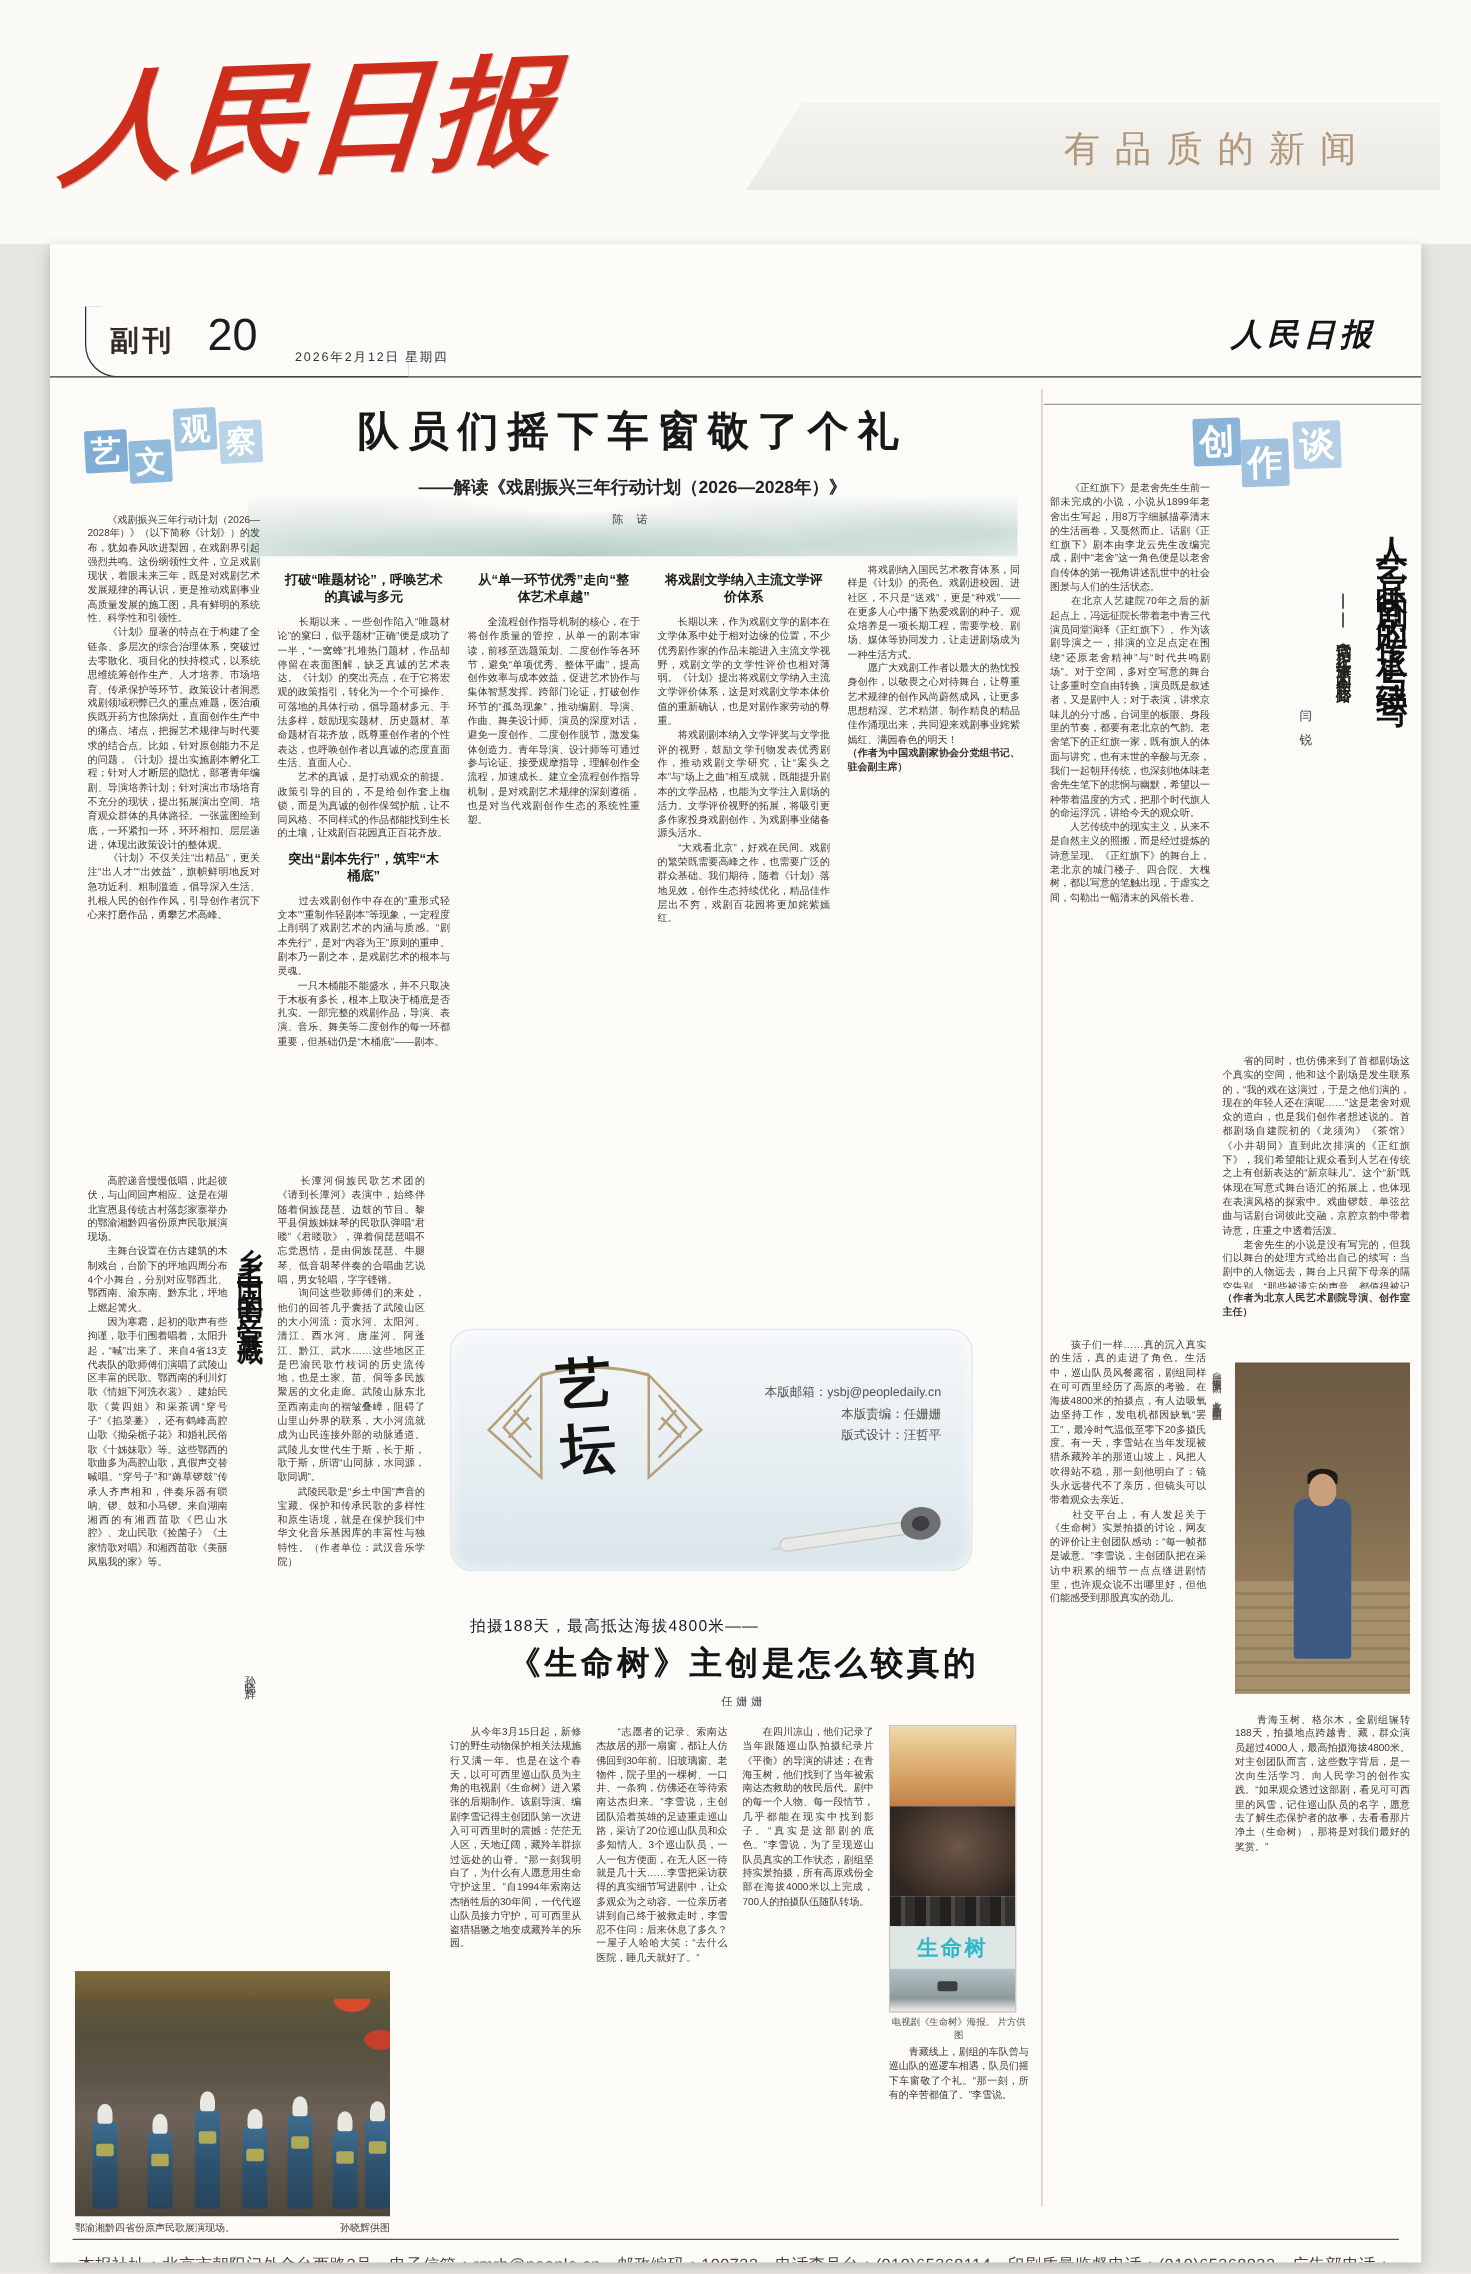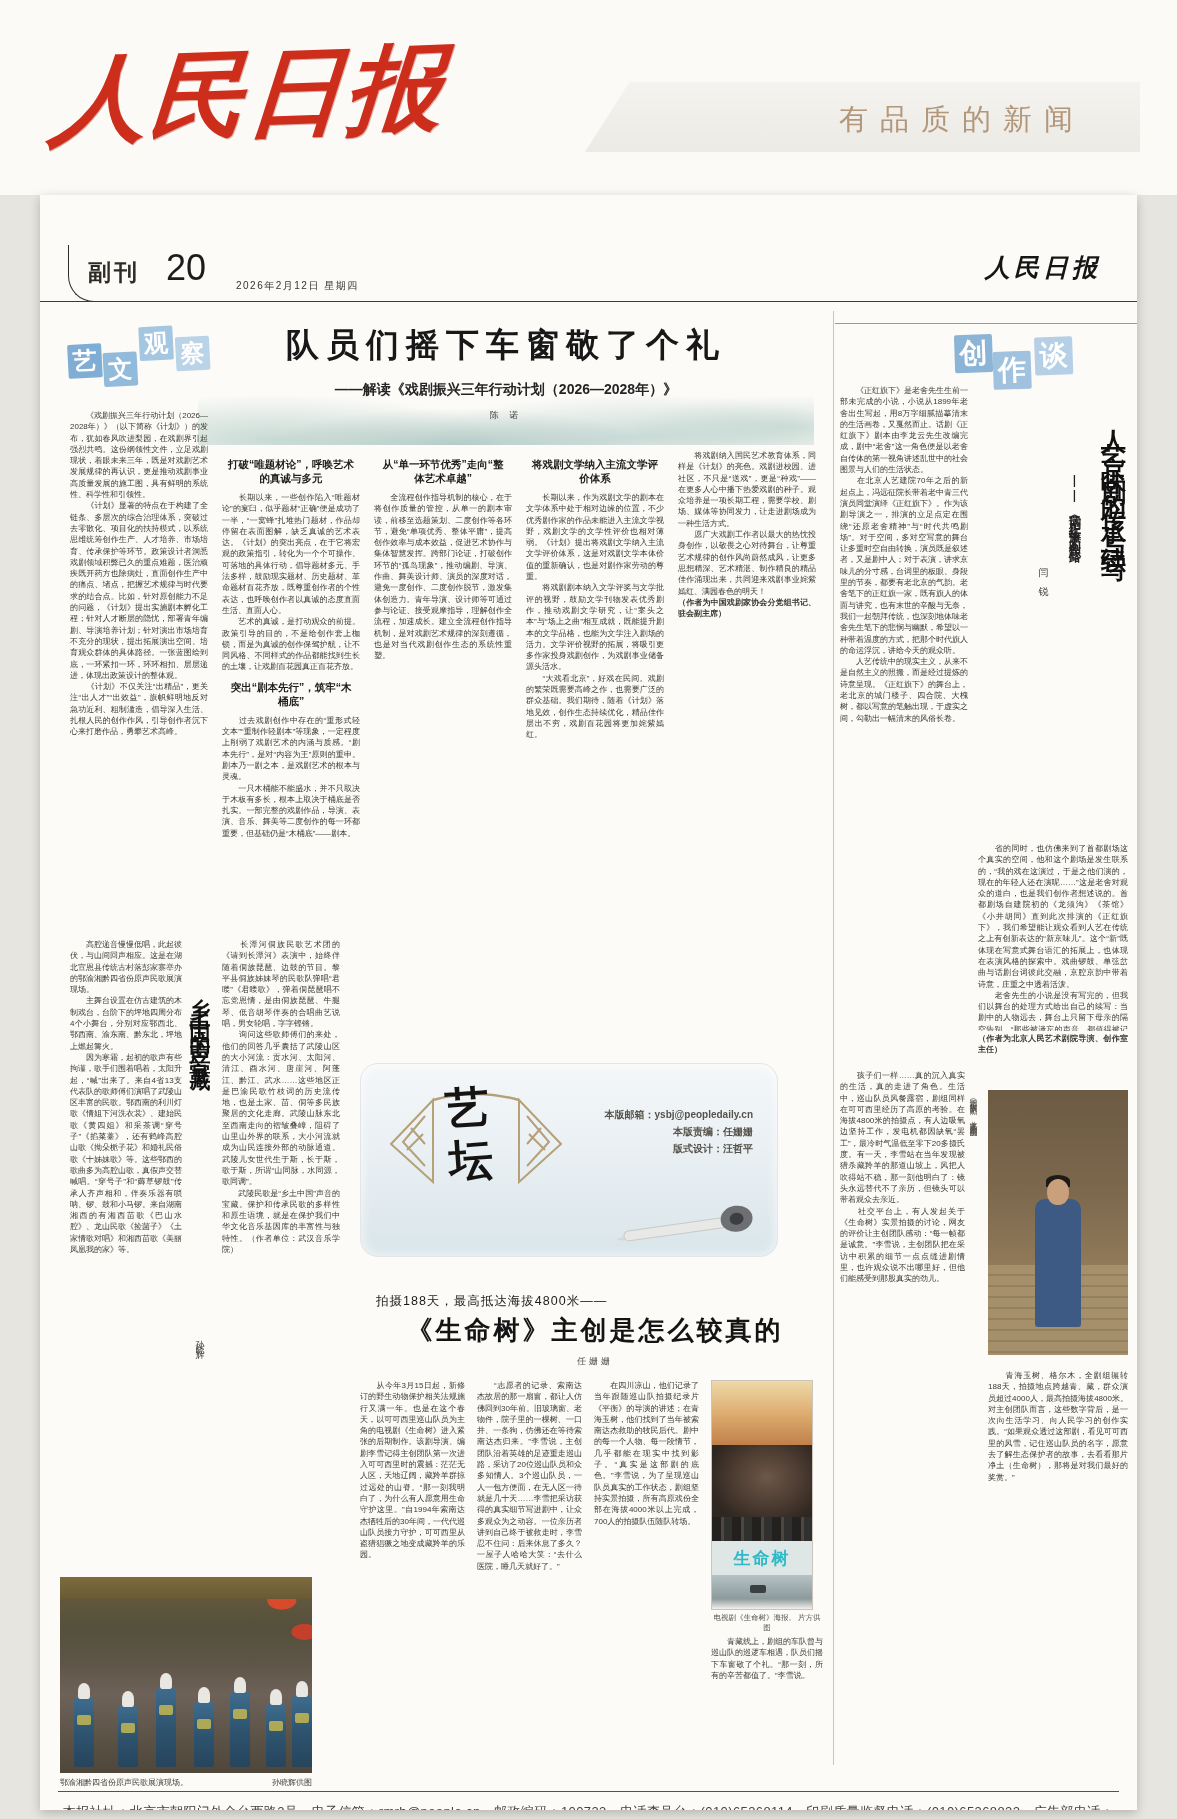--- a/index.html
+++ b/index.html
@@ -13,21 +13,21 @@
   .logo{
     position:absolute;left:52px;top:22px;width:500px;height:140px;
     font-family:"DejaVu Serif","Liberation Serif",serif;
     font-size:96px;font-weight:bold;font-style:italic;
     color:#cd2d1b;letter-spacing:2px;line-height:140px;
     transform:skewX(-6deg) rotate(-2deg);
     text-shadow:1px 1px 0 rgba(160,30,15,.35);
     white-space:nowrap;
   }
   .slogan-band{
-    position:absolute;left:585px;top:82px;width:555px;height:70px;
+    position:absolute;left:597px;top:82px;width:555px;height:70px;
     background:linear-gradient(180deg,#f5f3ef,#eceae5);
     clip-path:polygon(8% 0,100% 0,100% 100%,0 100%);
   }
   .slogan-text{
     position:absolute;right:55px;top:18px;
     font-family:"DejaVu Serif","Liberation Serif",serif;
     font-size:29px;color:#b2977a;letter-spacing:12px;white-space:nowrap;
   }
   .page{
     position:absolute;left:40px;top:195px;width:1097px;height:1615px;
@@ -90,21 +90,21 @@
   .figure-hair{position:absolute;left:58px;bottom:168px;width:24px;height:12px;background:#1d1a17;border-radius:50% 50% 0 0;}
   .vcaption{position:absolute;left:928px;top:898px;height:262px;writing-mode:vertical-rl;
     font-size:7.5px;color:#55524a;letter-spacing:1px;}
   
   .yitan-box{position:absolute;left:320px;top:868px;width:416px;height:192px;border-radius:18px;
     background:linear-gradient(180deg,#f4f7f9 0%,#e7eef2 55%,#d9e5ea 100%);
     border:1px solid #e2e6e8;box-shadow:inset 0 0 12px rgba(255,255,255,.8);overflow:hidden;}
   .yitan-name{position:absolute;left:78px;top:18px;width:60px;
     font-family:"DejaVu Serif","Liberation Serif",serif;font-size:44px;font-weight:900;color:#161412;
     line-height:52px;text-align:center;transform:rotate(-4deg);}
-  .yitan-contact{position:absolute;right:24px;top:42px;text-align:right;font-size:10px;line-height:17px;color:#55524a;font-weight:bold;}
+  .yitan-contact{position:absolute;right:24px;top:42px;text-align:right;font-size:10px;line-height:17px;color:#55524a;}
   .scroll-pen{position:absolute;right:10px;bottom:8px;width:150px;height:46px;}
   
   .tree-kicker{position:absolute;left:336px;top:1098px;font-size:12.5px;font-weight:normal;letter-spacing:1px;color:#1c1c1c;}
   .tree-title{position:absolute;left:320px;top:1118px;width:470px;text-align:center;
     font-size:26px;font-weight:900;letter-spacing:3px;color:#141414;}
   .tree-byline{position:absolute;left:320px;top:1160px;width:470px;text-align:center;font-size:9px;color:#4a4a4a;letter-spacing:3px;}
   .poster{position:relative;width:100px;height:228px;border:1px solid #c9c5bc;background:#e8e4dc;overflow:hidden;margin-bottom:3px;}
   .poster-sky{height:64px;background:linear-gradient(180deg,#eed9a8 0%,#dba96c 55%,#c08049 100%);}
   .poster-face{height:72px;background:radial-gradient(60% 70% at 55% 45%,#6d5748 0%,#4a3a30 60%,#2e2620 100%);}
   .poster-facesrow{height:24px;background:repeating-linear-gradient(90deg,#23211f 0 9px,#4e4640 9px 12px,#30302e 12px 20px);}

